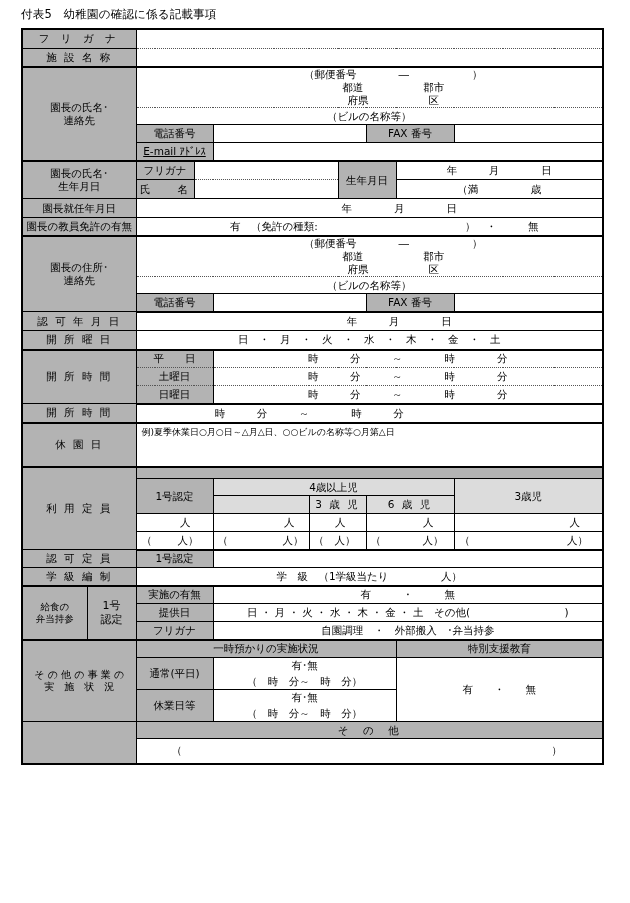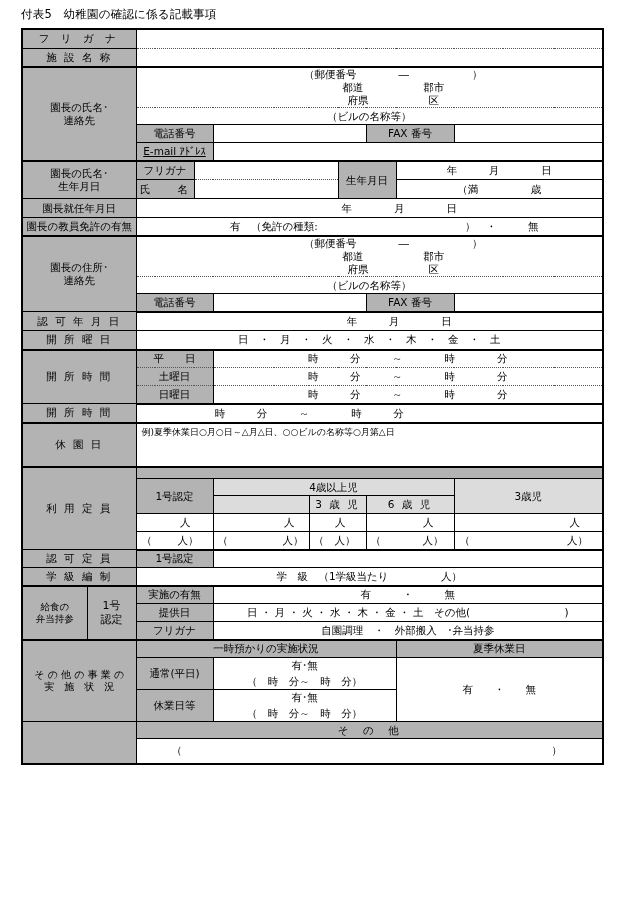--- a/index.html
+++ b/index.html
@@ -300,21 +300,21 @@
       <td class="gray bh-out" colspan="3" style="height:18px">フリガナ</td>
       <td class="rh-out bh-out" colspan="9">自園調理　・　外部搬入　･弁当持参</td>
     </tr>
 
     <tr>
       <td class="gray lh-out th-out two-line" colspan="2" rowspan="5" style="font-size:10px">
         <span>そ の 他 の 事 業 の</span><br>
         <span>実　施　状　況</span>
       </td>
       <td class="gray th-out" colspan="8" style="height:17px">一時預かりの実施状況</td>
-      <td class="gray th-out rh-out" colspan="4">夏季休業日</td>
+      <td class="gray th-out rh-out" colspan="4">特別支援教育</td>
     </tr>
     <tr>
       <td class="gray" colspan="3" rowspan="2">通常(平日)</td>
       <td class="l" colspan="5" style="height:16px;border-bottom:none">有･無</td>
       <td class="rh-out" colspan="4" rowspan="4">有　　・　　無</td>
     </tr>
     <tr>
       <td class="l" colspan="5" style="height:16px;border-top:none">（　時　分～　時　分）</td>
     </tr>
     <tr>

